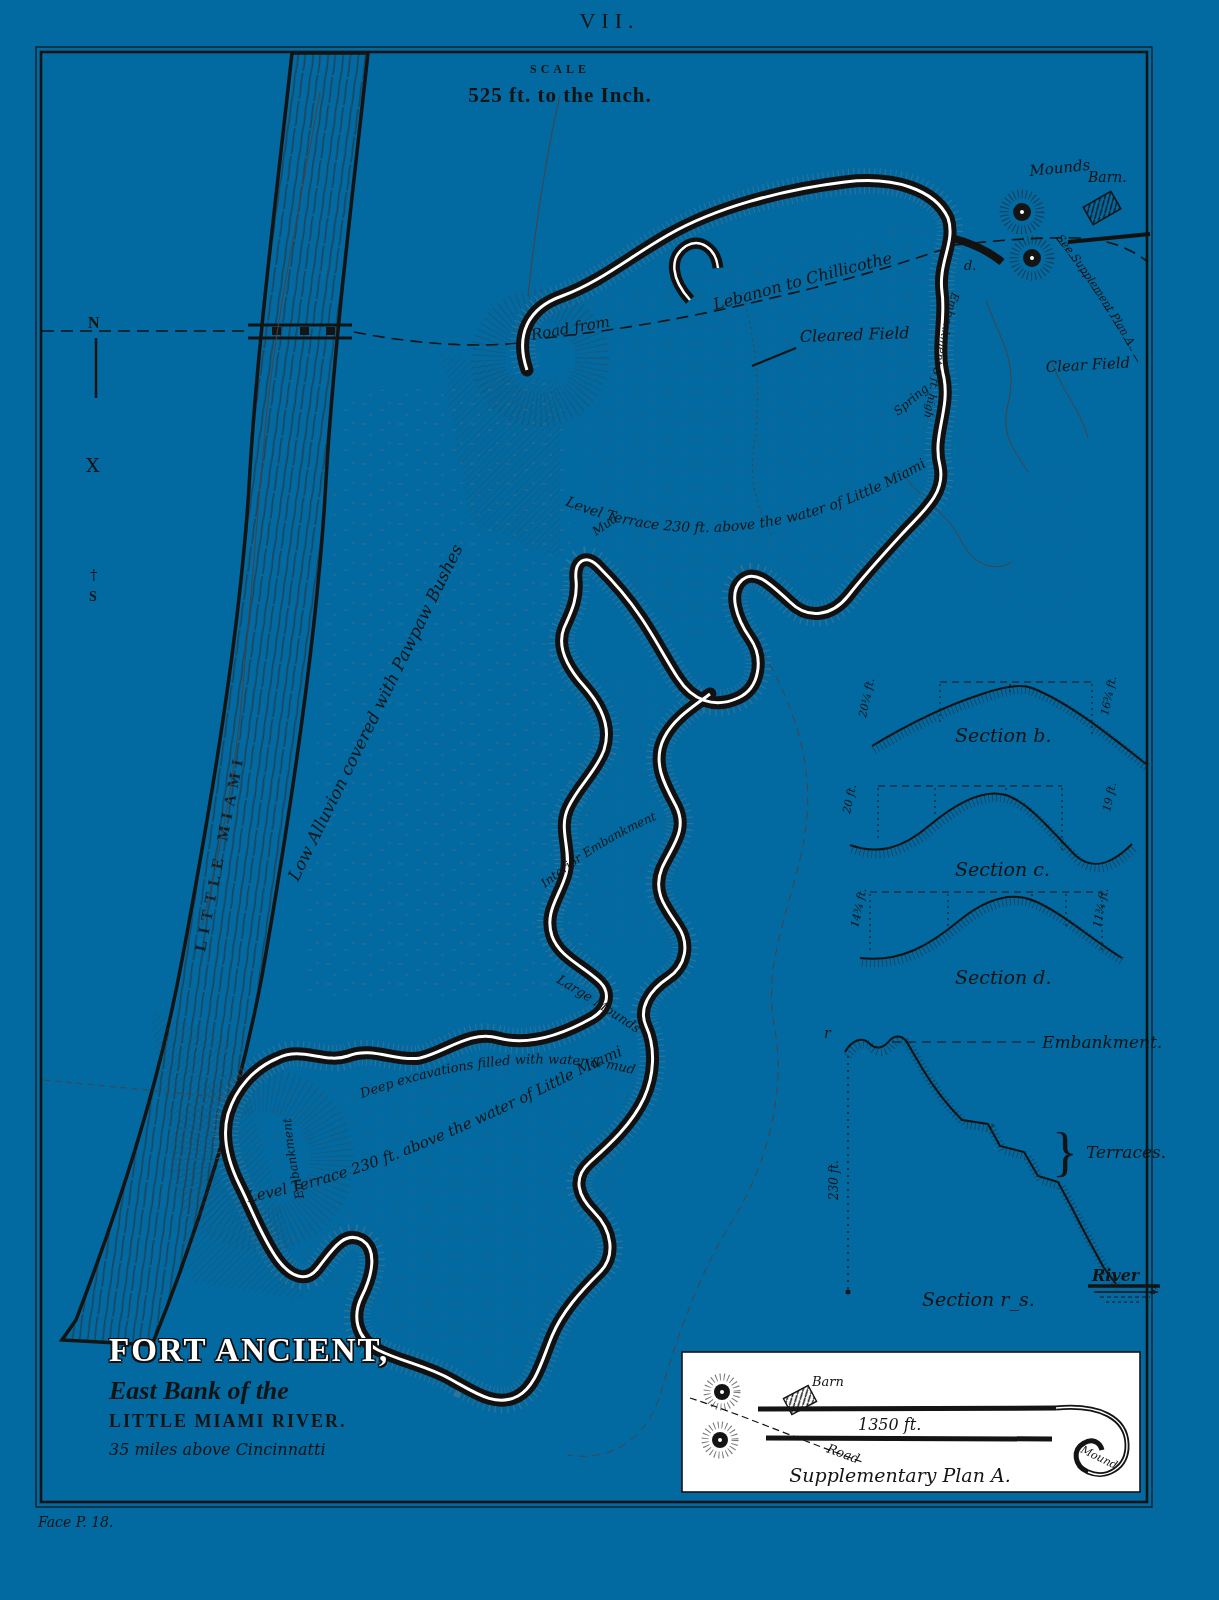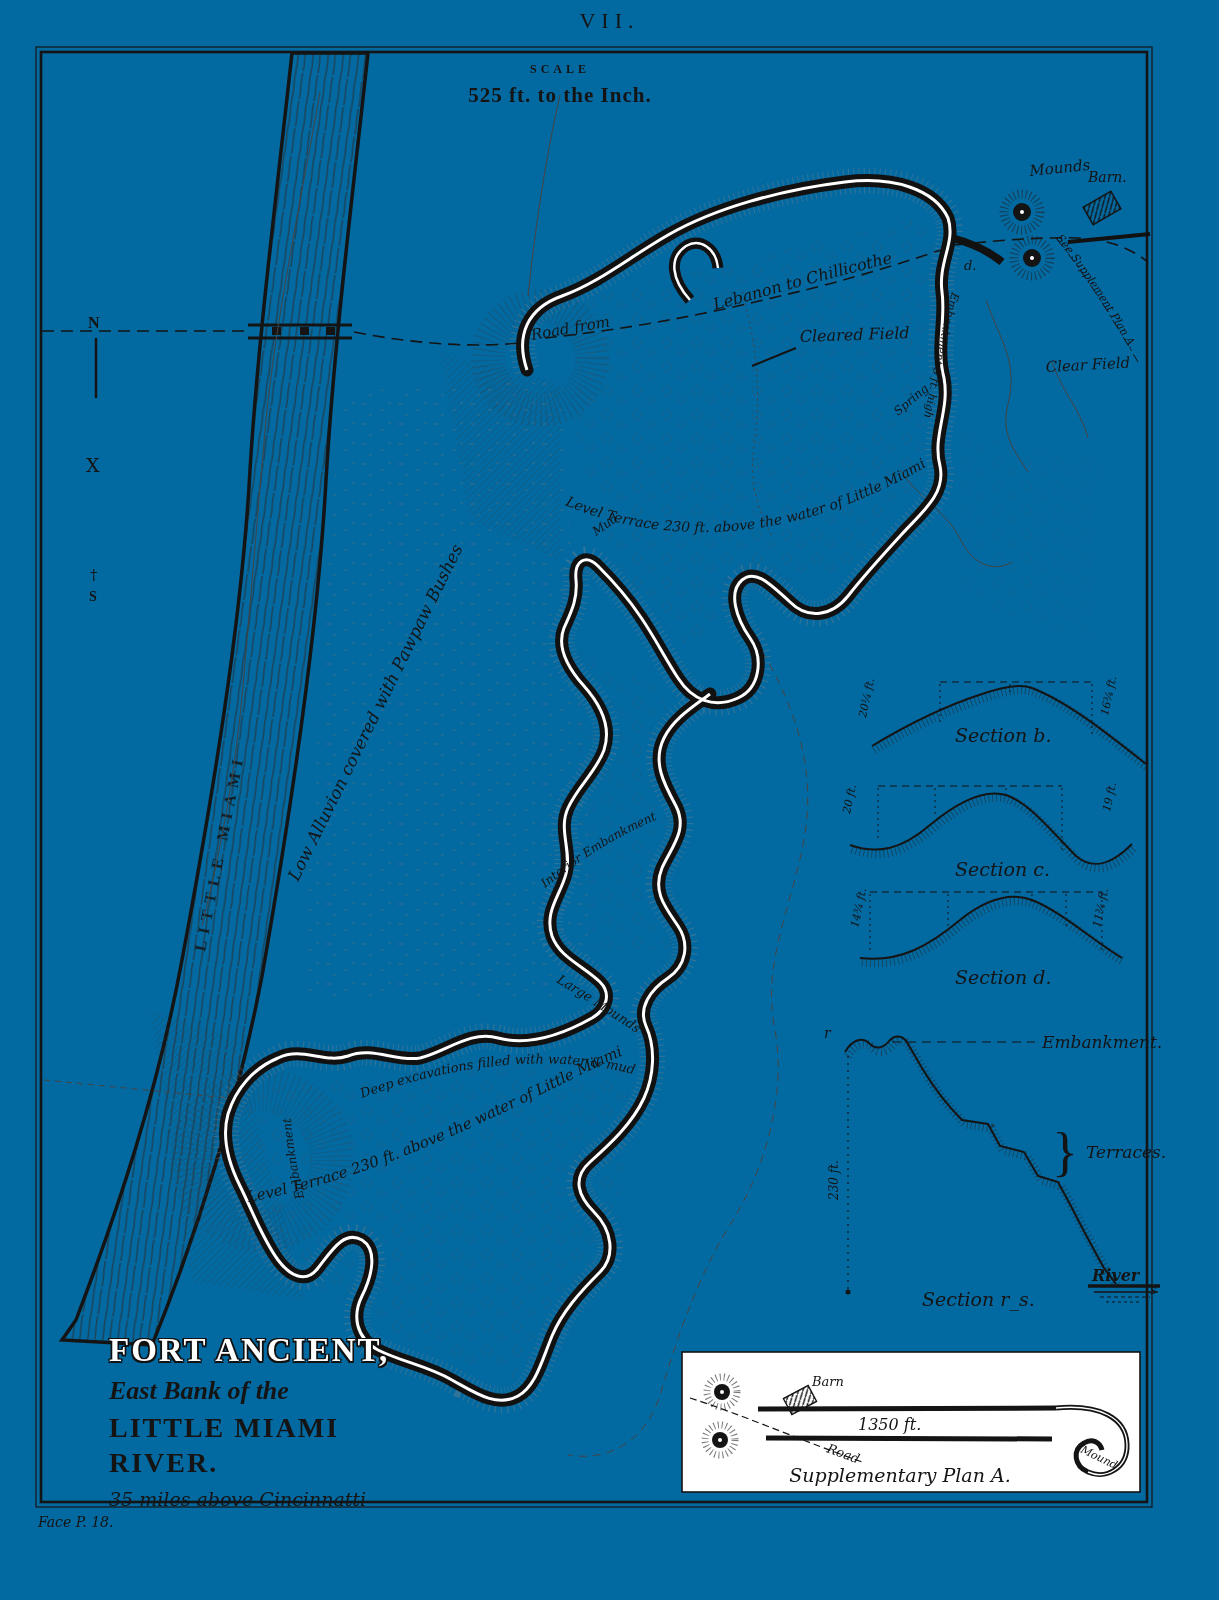--- a/index.html
+++ b/index.html
@@ -13,22 +13,22 @@
         font-family:"Liberation Serif",serif;font-size:22px;letter-spacing:6px;}
   .scale-block{position:absolute;left:380px;top:62px;width:360px;text-align:center;
         font-family:"Liberation Serif",serif;font-weight:bold;}
   .scale-title{font-size:12px;letter-spacing:4px;}
   .scale-value{font-size:21px;margin-top:6px;letter-spacing:1px;}
   .title-block{position:absolute;left:70px;top:1330px;width:340px;text-align:left;line-height:1.25;margin-left:39px;}
   .tb-title{font-family:"Liberation Serif",serif;font-weight:bold;font-size:33px;letter-spacing:2px;
         color:#fff;text-shadow:-1.5px -1.5px 0 #111,1.5px -1.5px 0 #111,-1.5px 1.5px 0 #111,
         1.5px 1.5px 0 #111,0 -1.5px 0 #111,0 1.5px 0 #111,-1.5px 0 0 #111,1.5px 0 0 #111;}
   .tb-sub1{font-family:"Liberation Serif",serif;font-weight:bold;font-size:26px;margin-top:4px;font-style:italic;}
-  .tb-sub2{font-family:"Liberation Serif",serif;font-weight:bold;font-size:28px;letter-spacing:2px;margin-top:2px;}
-  .tb-note1{font-family:"DejaVu Serif",serif;font-style:italic;font-size:19px;margin-top:8px;}
+  .tb-sub2{font-family:"Liberation Serif",serif;font-weight:bold;font-size:18px;letter-spacing:2px;margin-top:2px;}
+  .tb-note1{font-family:"DejaVu Serif",serif;font-style:italic;font-size:16px;margin-top:8px;}
   .tb-note2{font-family:"DejaVu Serif",serif;font-style:italic;font-size:21px;margin-top:2px;}
   .face-note{position:absolute;left:38px;top:1514px;font-family:"DejaVu Serif",serif;
         font-style:italic;font-size:14px;}
 </style>
 </head>
 <body>
 
 <div class="page">
 
   <div class="plate-number">VII.</div>

